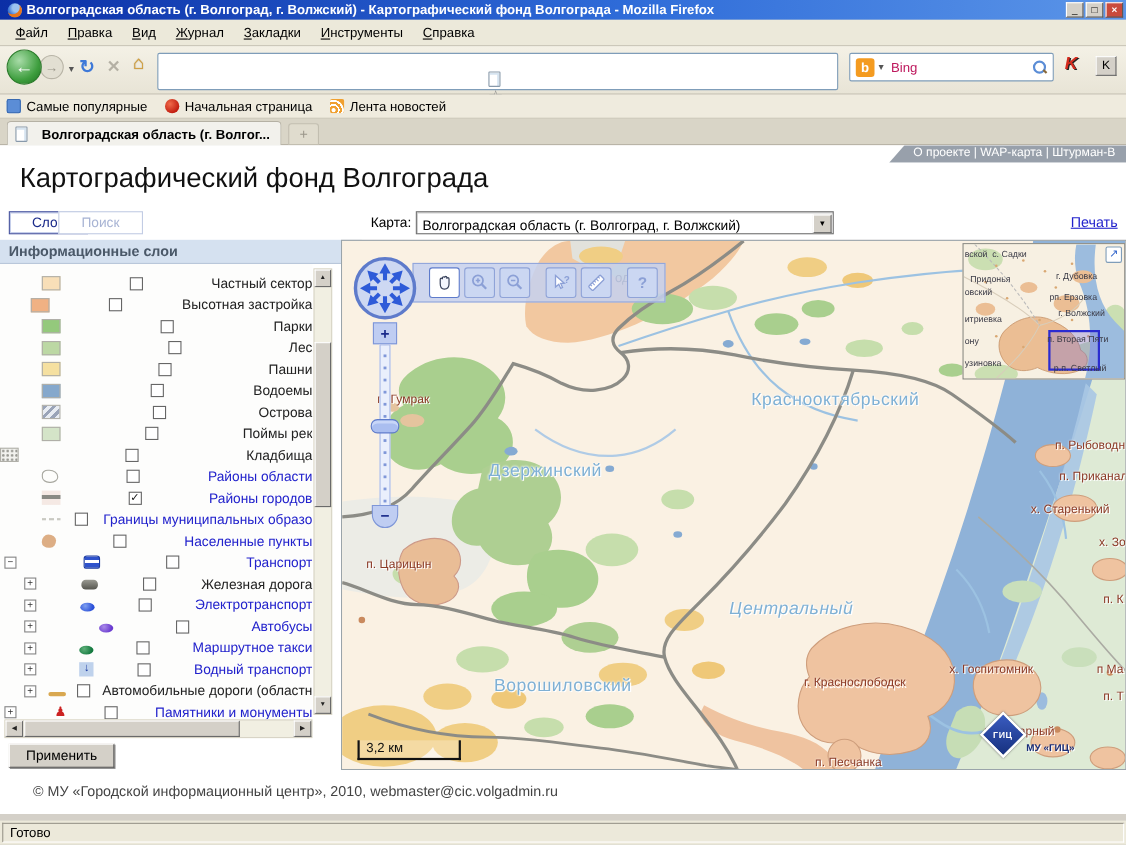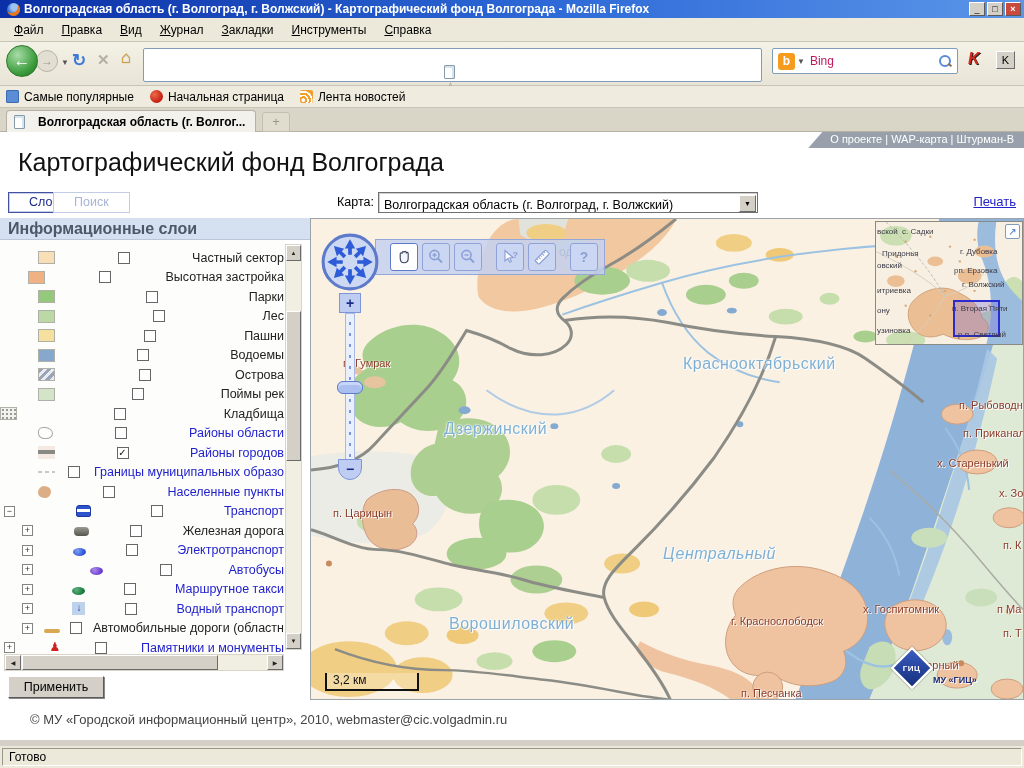--- a/index.html
+++ b/index.html
@@ -88,21 +88,21 @@
   .map-select-label { position:absolute; left:337px; top:63px; font-size:12.5px; }
   .map-select { position:absolute; left:378px; top:60px; width:380px; height:21px; background:#fff;
     border:1px solid #707070; box-shadow:inset 1px 1px 0 #D0D0D0; display:flex; align-items:flex-end; }
   .map-select .val { flex:1; font-size:12.5px; padding:0 5px; white-space:nowrap; overflow:hidden; }
   .map-select .dd { width:17px; height:17px; margin-right:1px; background:#D4D0C8; border:1px solid;
     border-color:#fff #6A6A6A #6A6A6A #fff; font-size:7px; text-align:center; line-height:15px; color:#000; }
   .print-link { position:absolute; right:8px; top:62px; font-size:13px; color:#2222CC; text-decoration:underline; }
 
   
   .side-hdr { position:absolute; left:0; top:86px; width:329px; height:22px; background:#D5E1F0;
-    border-bottom:1px solid #B9C7DA; color:#4A5868; font-weight:bold; font-size:16px; line-height:21px; padding-left:8px; }
+    border-bottom:1px solid #B9C7DA; color:#4A5868; font-weight:bold; font-size:13px; line-height:21px; padding-left:8px; }
   .layer-list { position:absolute; left:0; top:108px; width:284px; height:414px; background:#FDFDFC; overflow:hidden; padding-top:8px; }
   .layer-row { display:flex; align-items:center; gap:0; height:19.5px; white-space:nowrap;justify-content:space-between; }
   .expander { width:11px; height:11px; flex:none; background:#fff; border:1px solid #848484; font-size:9px;
     line-height:9px; text-align:center; color:#333; }
   .swatch { width:17px; height:13px; flex:none; border:1px solid #B0AFA8; }
   .swatch.stripes { background:repeating-linear-gradient(135deg,#9AA4B8 0 3px,#E8ECF2 3px 6px); }
   .swatch.dots { background:radial-gradient(#9A9A94 1px, transparent 1.3px) 0 0/4px 4px, #F2F2EE; }
   .licon { width:17px; height:13px; flex:none; position:relative; }
   .licon.outline { border:1px solid #A8A8A0; border-radius:40% 60% 50% 50%; background:#FDFDFB; width:15px; height:12px; }
   .licon.grayline { background:linear-gradient(180deg, #F5E9E4 0 4px, #8A8A84 4px 8px, #F5E9E4 8px); }

